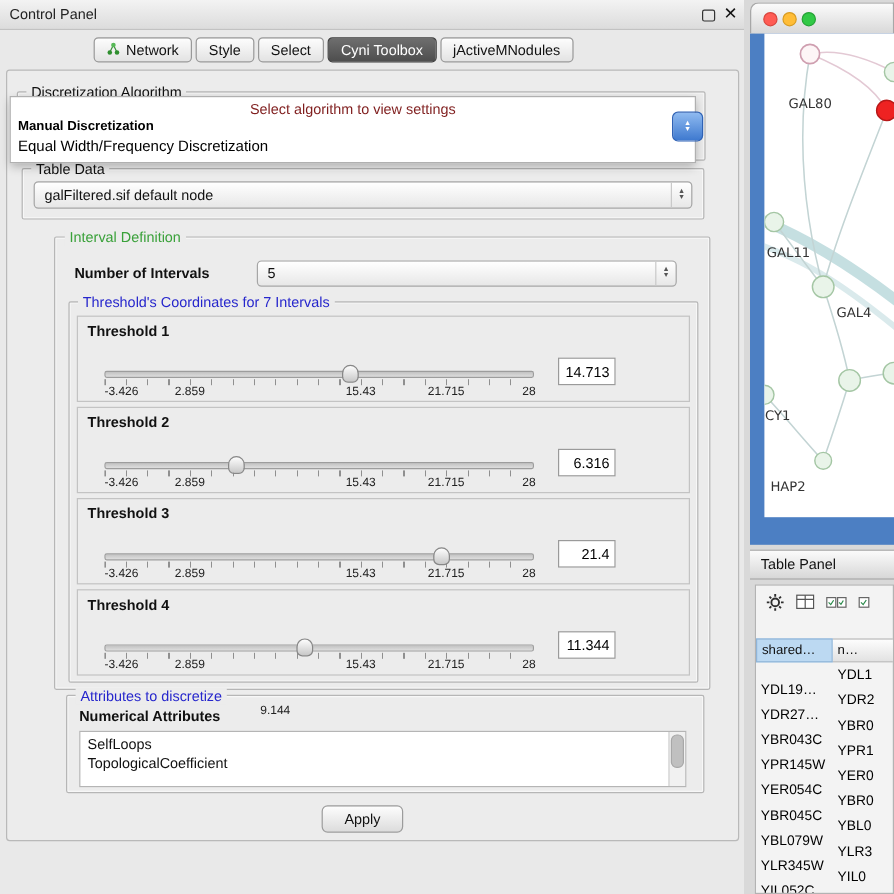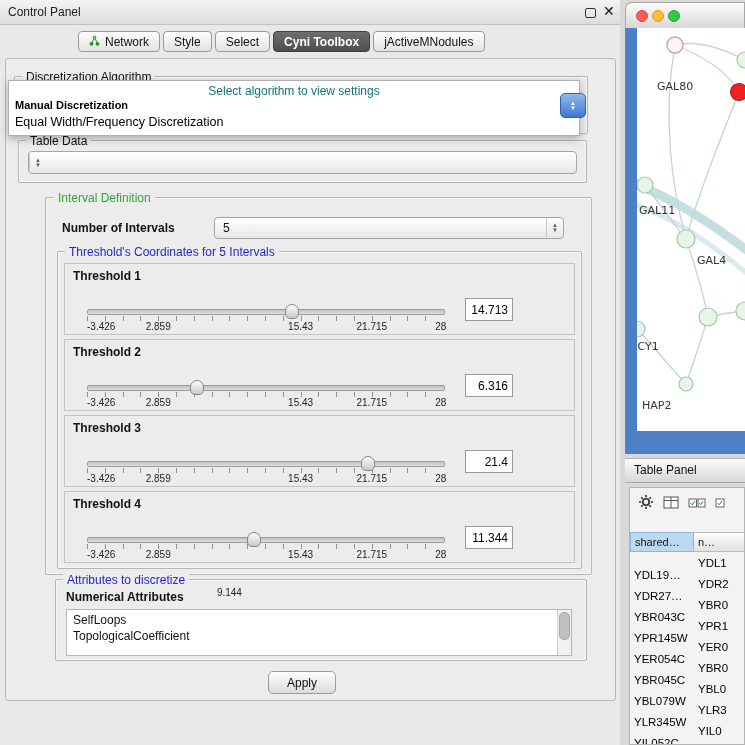--- a/index.html
+++ b/index.html
@@ -11,38 +11,38 @@
   .cp-titlebar{left:0;top:0;width:620px;height:24px;background:linear-gradient(#f3f3f3,#dcdcdc);border-bottom:1px solid #c2c2c2;}
   .cp-title{left:8px;top:5px;font-size:12px;color:#222;}
   .float-ic{left:585px;top:8px;width:9px;height:8px;border:1.4px solid #333;border-radius:2px;}
   .close-ic{left:603px;top:3px;font-size:14px;font-weight:bold;color:#111;}
 
   .tabrow{display:flex;gap:3px;}
   .tabs-top{left:78px;top:31px;}
   .tabs-bottom{left:142px;top:702px;z-index:30;}
   .tab{display:inline-flex;align-items:center;gap:5px;height:21px;padding:0 10px;border:1px solid #999;border-radius:4px;
        background:linear-gradient(#fdfdfd,#e3e3e3);font-size:12px;color:#111;white-space:nowrap;box-sizing:border-box;}
-  .tab.selected{background:linear-gradient(#6e6e6e,#4e4e4e);color:#fff;border-color:#3f3f3f;font-weight:bold;}
+  .tab.selected{background:linear-gradient(#6e6e6e,#4e4e4e);color:#fff;border-color:#3f3f3f;}
 
   .inner{left:5px;top:58px;width:609px;height:641px;border:1px solid #b9b9b9;border-radius:3px;background:#ececec;}
 
   .group{border:1px solid #b6b6b6;border-radius:2px;box-shadow:0 0 0 1px #f7f7f7 inset;}
   .gtitle{font-size:12px;background:#ececec;padding:0 4px;white-space:nowrap;}
   .gt-green{color:#3aa13a;}
   .gt-blue{color:#2626cc;}
 
   
   .combo{background:linear-gradient(#ffffff,#e7e7e7);border:1px solid #a6a6a6;border-radius:4px;display:flex;align-items:center;box-sizing:border-box;}
   .combo .ctext{flex:1;font-size:12px;padding-left:8px;overflow:hidden;white-space:nowrap;}
   .combo .carr{width:16px;display:flex;flex-direction:column;align-items:center;justify-content:center;border-left:1px solid #c9c9c9;height:100%;}
   .combo .carr span{font-size:6px;line-height:5px;color:#555;}
 
   
   .popup{left:8px;top:80px;width:570px;height:54px;background:#fff;border:1px solid #b0b0b0;box-shadow:0 3px 8px rgba(0,0,0,.28);z-index:50;}
-  .pp-ph{left:0;top:3px;width:570px;text-align:center;font-size:12px;color:#0f766e;}
+  .pp-ph{left:0;top:3px;width:570px;text-align:center;font-size:12px;color:#7f1d1d;}
   .pp-i1{left:6px;top:18px;font-size:11px;font-weight:bold;color:#000;}
   .pp-i2{left:6px;top:34px;font-size:12.5px;color:#000;}
   .blue-frag{left:560px;top:93px;width:26px;height:25px;border-radius:5px;background:linear-gradient(#8fbaf0,#3e79cf);border:1px solid #2f62b5;z-index:60;display:flex;flex-direction:column;align-items:center;justify-content:center;box-sizing:border-box;}
   .blue-frag span{font-size:6px;line-height:5px;color:#fff;}
 
   
   .tpanel{border:1px solid #c3c3c3;width:509px;height:70px;background:#ececec;}
   .tlabel{left:8px;top:5px;font-size:12px;font-weight:bold;}
   .slider{left:22px;top:40px;width:356px;height:28px;}
   .track{left:0;top:5px;width:356px;height:4px;background:linear-gradient(#c2c2c2,#dedede);border:1px solid #9d9d9d;border-radius:2px;}
@@ -126,40 +126,41 @@
   </div>
 
   <div class="abs inner"></div>
 
   <div class="abs group" style="left:14px;top:76px;width:572px;height:56px;"></div>
   <div class="abs gtitle" style="left:22px;top:70px;color:#111;">Discretization Algorithm</div>
 
   <div class="abs group" style="left:18px;top:140px;width:567px;height:41px;"></div>
   <div class="abs gtitle" style="left:26px;top:134px;color:#111;">Table Data</div>
   <div class="abs combo" style="left:28px;top:151px;width:549px;height:23px;">
+    <div class="ctext">galFiltered.sif default node</div>
     <div class="carr">
         <span>▲</span>
         <span>▼</span>
       </div>
   </div>
 
   <div class="abs group" style="left:45px;top:197px;width:545px;height:376px;"></div>
   <div class="abs gtitle gt-green" style="left:54px;top:191px;">Interval Definition</div>
 
   <div class="abs" style="left:62px;top:221px;font-size:12px;font-weight:bold;">Number of Intervals</div>
   <div class="abs combo" style="left:214px;top:217px;width:350px;height:22px;">
     <div class="ctext">5</div>
     <div class="carr">
         <span>▲</span>
         <span>▼</span>
       </div>
   </div>
 
   <div class="abs group" style="left:57px;top:251px;width:523px;height:316px;"></div>
-  <div class="abs gtitle gt-blue" style="left:65px;top:245px;">Threshold's Coordinates for 5 Intervals</div>
+  <div class="abs gtitle gt-blue" style="left:65px;top:245px;">Threshold's Coordinates for 7 Intervals</div>
 
   <div class="abs tpanel" style="left:64px;top:263px;">
     <div class="abs tlabel">Threshold 1</div>
     <div class="abs slider">
       <div class="abs track"></div>
       <div class="abs ticks"></div>
       <div class="abs scale">
         <span>-3.426</span>
           <span>2.859</span>
           <span>9.144</span>

